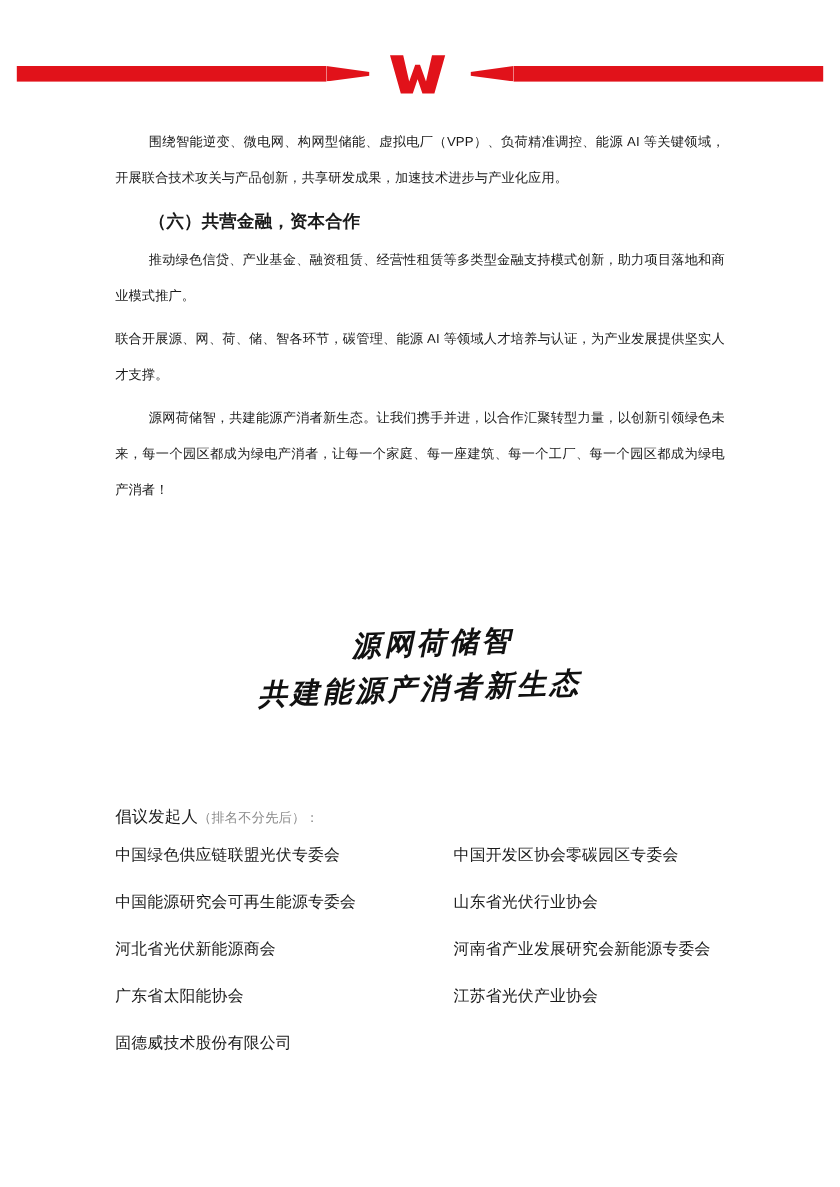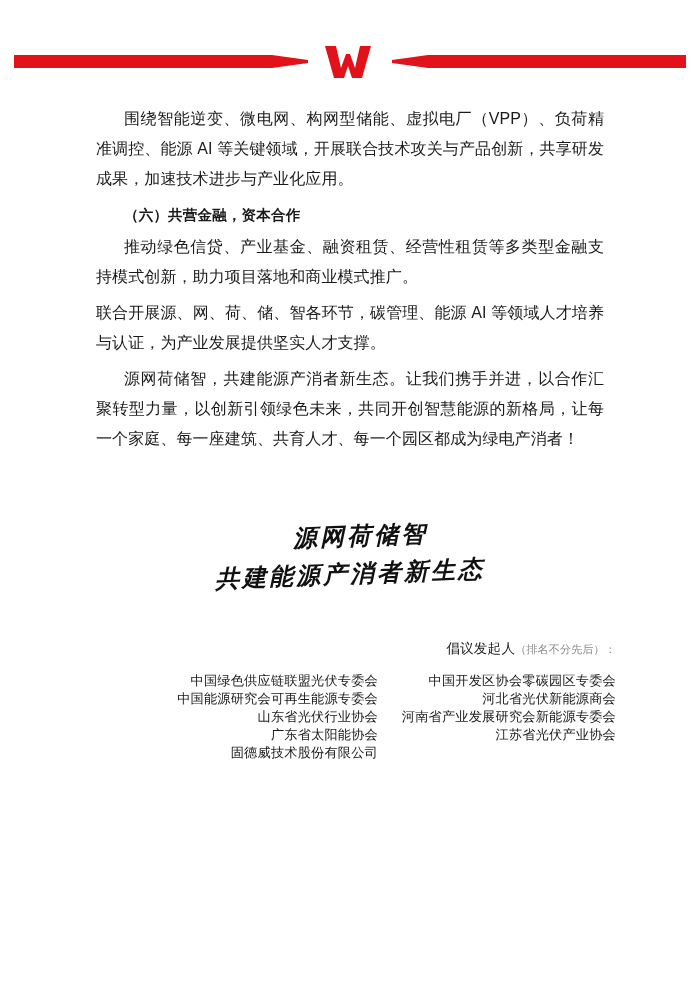--- a/index.html
+++ b/index.html
@@ -66,21 +66,21 @@
   }
   .h-sub {
     font-size: 14.5px;
     font-weight: bold;
     line-height: 30px;
     margin: 0 0 2px 0;
     text-indent: 28px;
     letter-spacing: .2px;
   }
   .p {
-    font-size: 16px;
+    font-size: 11px;
     line-height: 30px;
     margin: 0 0 6px 0;
     text-align: justify;
     text-indent: 28px;
     letter-spacing: .1px;
   }
   .p.noindent { text-indent: 0; }
 
   
   .slogan {
@@ -108,36 +108,36 @@
     letter-spacing: 3px;
     transform: rotate(-2.2deg);
     display: inline-block;
     margin-top: 6px;
   }
 
   
   .sponsors {
     position: absolute;
     left: 96px;
-    top: 640px;
+    top: 672px;
     width: 520px;
-    text-align: right;
   }
   .sponsors-title {
     font-size: 13.6px;
     margin-bottom: 14px;
     letter-spacing: .2px;
   }
   .sponsors-title .note {
     font-size: 11px;
     color: #8a8a8a;
   }
   .sponsor-grid {
     display: grid;
     grid-template-columns: 282px auto;
+    row-gap: 21px;
   }
   .sponsor-item {
     font-size: 13.2px;
     letter-spacing: .2px;
     color: #1a1a1a;
   }
 </style>
 </head>
 <body>
 
@@ -153,36 +153,36 @@
 
 <div class="doc">
 
   <p class="p">围绕智能逆变、微电网、构网型储能、虚拟电厂（VPP）、负荷精准调控、能源 AI 等关键领域，开展联合技术攻关与产品创新，共享研发成果，加速技术进步与产业化应用。</p>
 
   <h3 class="h-sub">（六）共营金融，资本合作</h3>
   <p class="p">推动绿色信贷、产业基金、融资租赁、经营性租赁等多类型金融支持模式创新，助力项目落地和商业模式推广。</p>
 
   <p class="p noindent">联合开展源、网、荷、储、智各环节，碳管理、能源 AI 等领域人才培养与认证，为产业发展提供坚实人才支撑。</p>
 
-  <p class="p">源网荷储智，共建能源产消者新生态。让我们携手并进，以合作汇聚转型力量，以创新引领绿色未来，共同开创智慧能源的新格局，让每一个家庭、每一座建筑、共育人才、每一个园区都成为绿电产消者！</p>
+  <p class="p">源网荷储智，共建能源产消者新生态。让我们携手并进，以合作汇聚转型力量，以创新引领绿色未来，每一个园区都成为绿电产消者，让每一个家庭、每一座建筑、每一个工厂、每一个园区都成为绿电产消者！</p>
 </div>
 
 <div class="slogan">
   <div><span class="slogan-line1">源网荷储智</span></div>
   <div><span class="slogan-line2">共建能源产消者新生态</span></div>
 </div>
 
 <div class="sponsors">
   <div class="sponsors-title">
     <span>倡议发起人</span><span class="note">（排名不分先后）：</span>
   </div>
   <div class="sponsor-grid">
     <div class="sponsor-item">中国绿色供应链联盟光伏专委会</div>
     <div class="sponsor-item">中国开发区协会零碳园区专委会</div>
     <div class="sponsor-item">中国能源研究会可再生能源专委会</div>
+    <div class="sponsor-item">山东省光伏行业协会</div>
     <div class="sponsor-item">河北省光伏新能源商会</div>
-    <div class="sponsor-item">山东省光伏行业协会</div>
     <div class="sponsor-item">河南省产业发展研究会新能源专委会</div>
     <div class="sponsor-item">广东省太阳能协会</div>
     <div class="sponsor-item">江苏省光伏产业协会</div>
     <div class="sponsor-item">固德威技术股份有限公司</div>
   </div>
 </div>
 
 </body></html>

